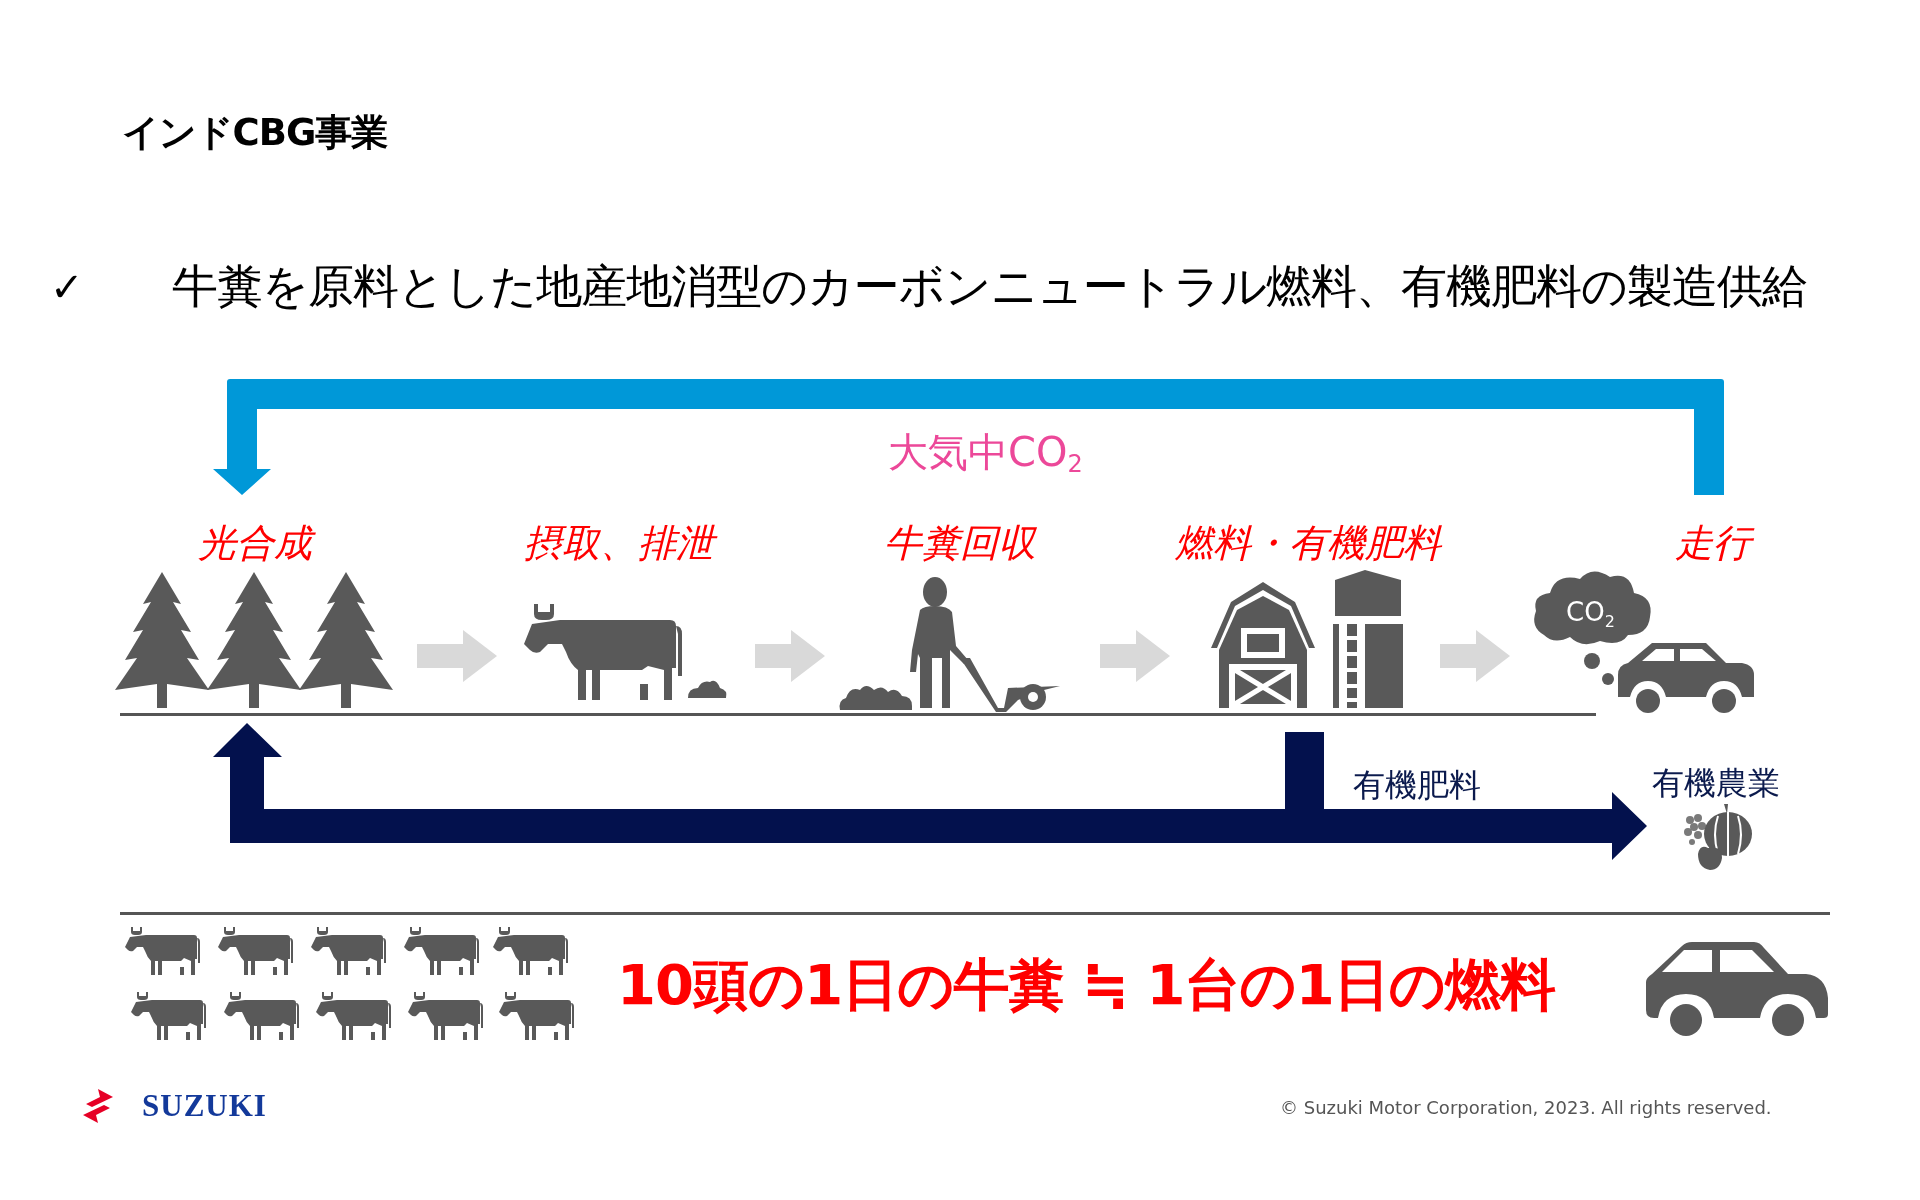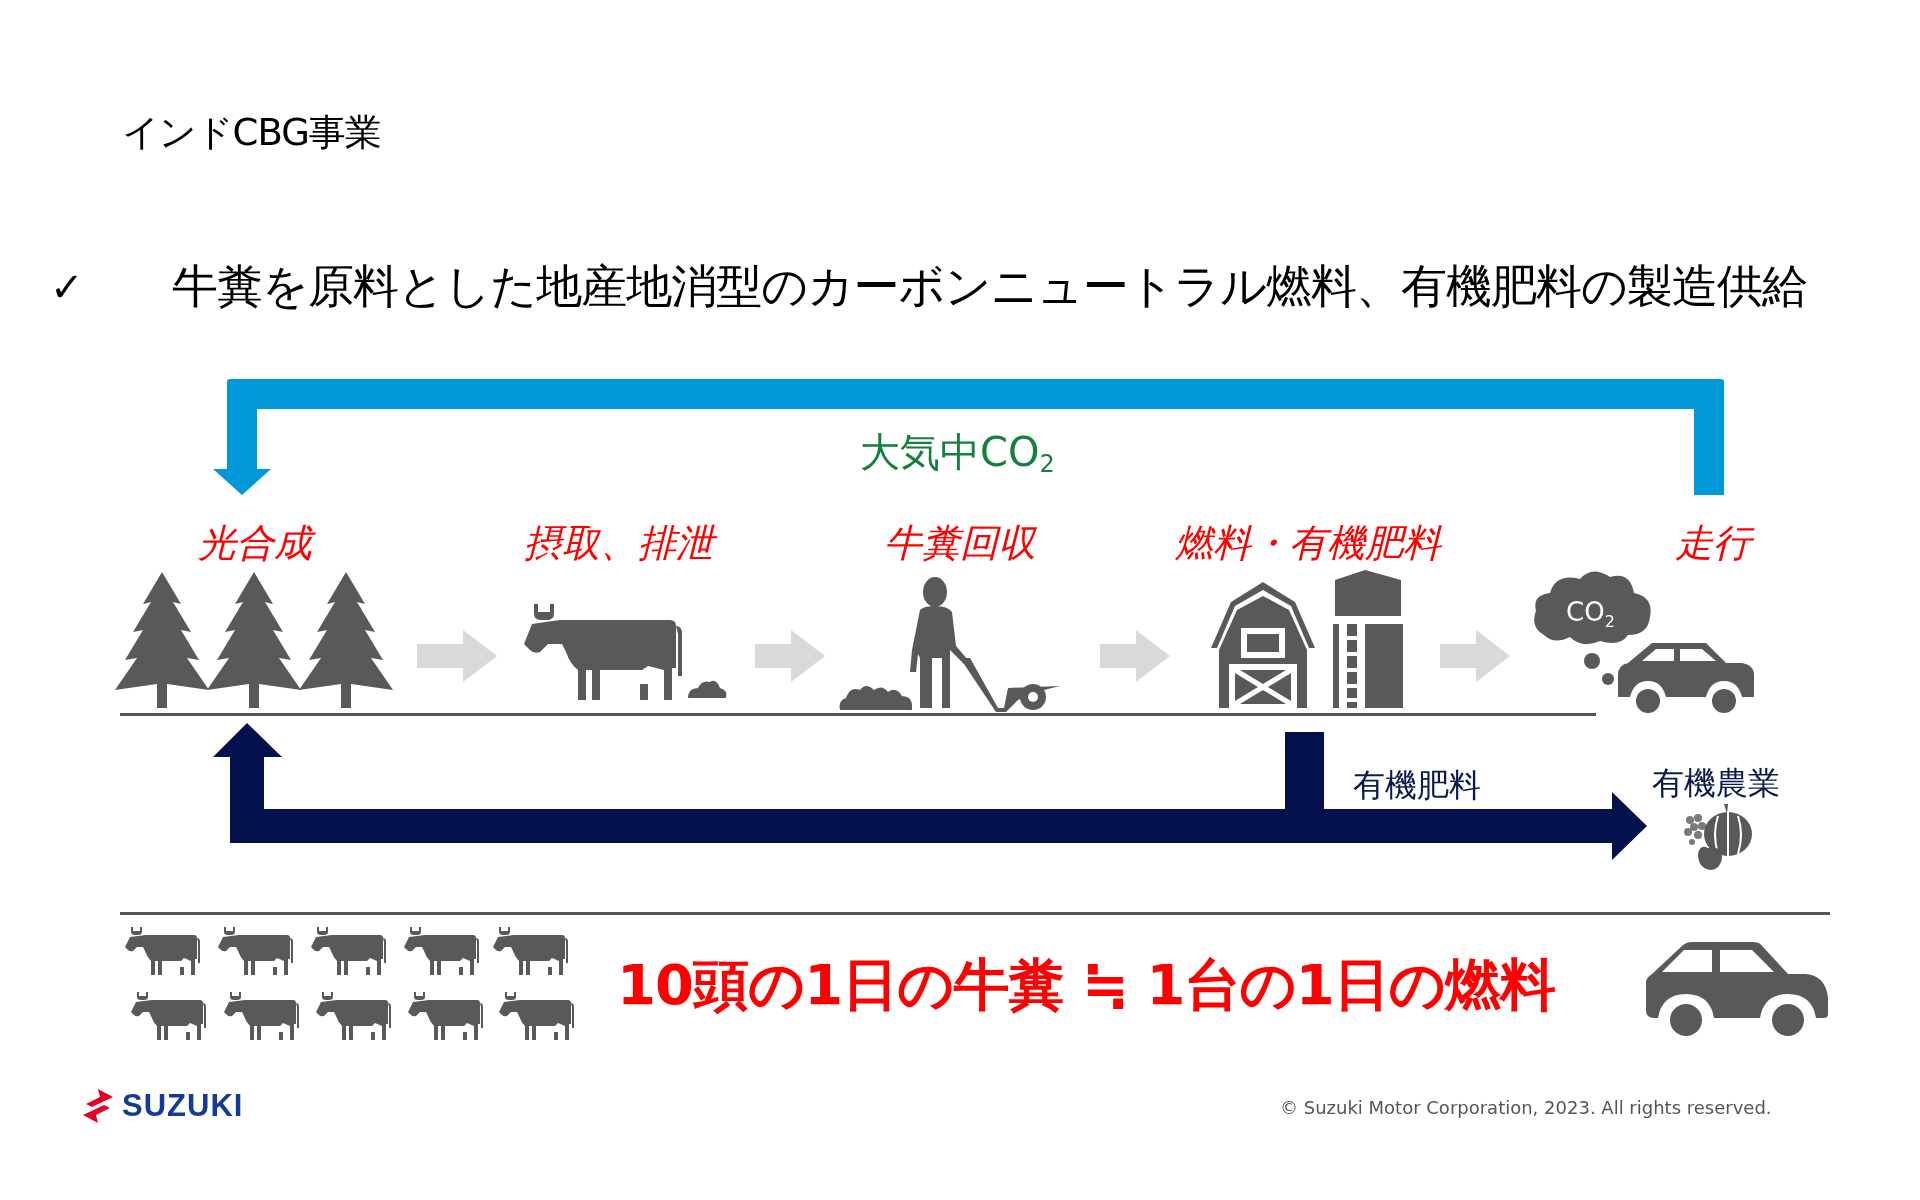--- a/index.html
+++ b/index.html
@@ -1,29 +1,29 @@
 <!DOCTYPE html>
 <html><head>
 <meta charset="utf-8">
 <style>
   * { margin:0; padding:0; box-sizing:border-box; }
   html, body { width:1920px; height:1200px; background:#ffffff; overflow:hidden; }
   body { position:relative; font-family:"DejaVu Sans","Liberation Sans",sans-serif; color:#000; }
   .abs { position:absolute; }
-  .title { left:122px; top:108px; font-size:37px; font-weight:normal; letter-spacing:-1px; }
+  .title { left:122px; top:108px; font-size:37px; font-weight:bold; letter-spacing:-1px; }
   .check-line { left:50px; top:256px; font-size:46px; white-space:nowrap; display:flex; align-items:center; letter-spacing:-1px; }
   .check-line .chk { width:60px; margin-right:62px; font-size:40px; }
-  .co2-label { left:860px; top:425px; font-size:40px; color:#15803d; white-space:nowrap; }
+  .co2-label { left:888px; top:425px; font-size:40px; color:#ec4899; white-space:nowrap; }
   .co2-label sub { font-size:24px; vertical-align:-6px; }
   .step-label { top:518px; font-size:38px; color:#ff0000; white-space:nowrap; transform:translateX(-50%);font-style:italic; }
   .navy-label { font-size:32px; color:#0b1a4d; white-space:nowrap;margin-top:7px; }
   .hline { height:3px; background:#555; }
   .bottom-text { left:617px; top:948px; font-size:56px; font-weight:bold; color:#ff0000; white-space:nowrap; letter-spacing:-1px; }
   .footer-logo { left:80px; top:1088px; display:flex; align-items:center; }
-  .footer-logo .brand { font-family:Liberation Sans, sans-serif; font-weight:900; font-size:31px; color:#13399a; margin-left:6px; letter-spacing:1px; }
+  .footer-logo .brand { font-family:Liberation Serif, serif; font-weight:900; font-size:31px; color:#13399a; margin-left:26px; letter-spacing:1px; }
   .copyright { left:1280px; top:1097px; font-size:18px; color:#555; white-space:nowrap; }
   svg { display:block; }
 </style>
 </head>
 <body>
 
 <div class="abs title">インドCBG事業</div>
 
 <div class="abs check-line">
   <span class="chk">✓</span>

